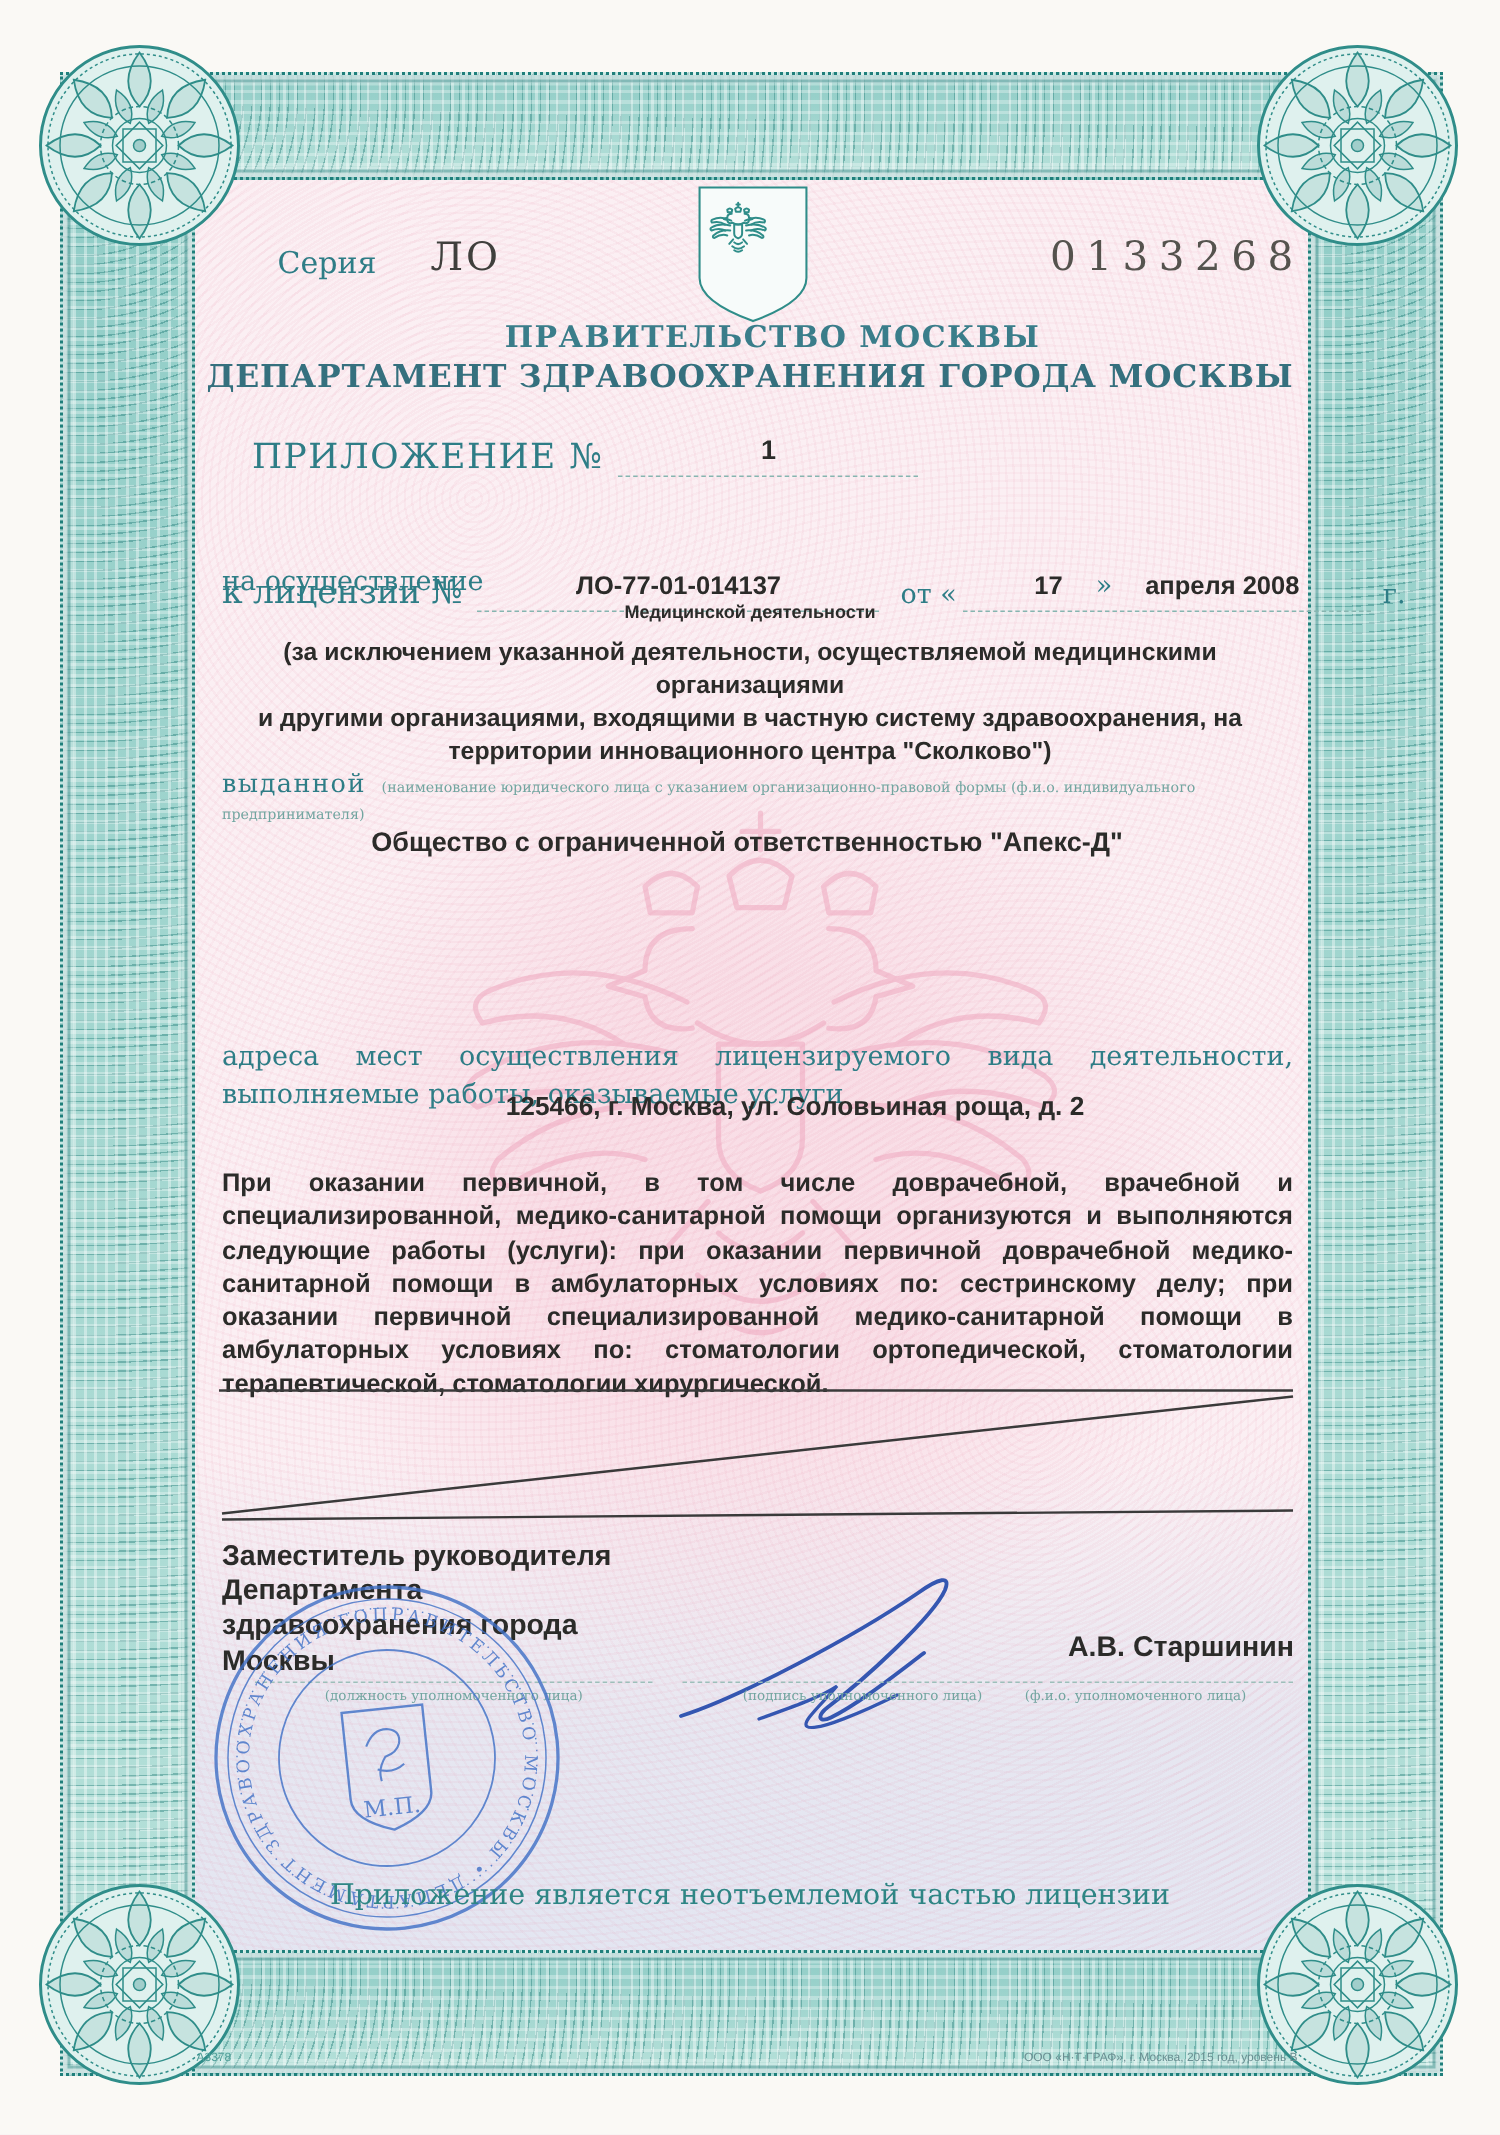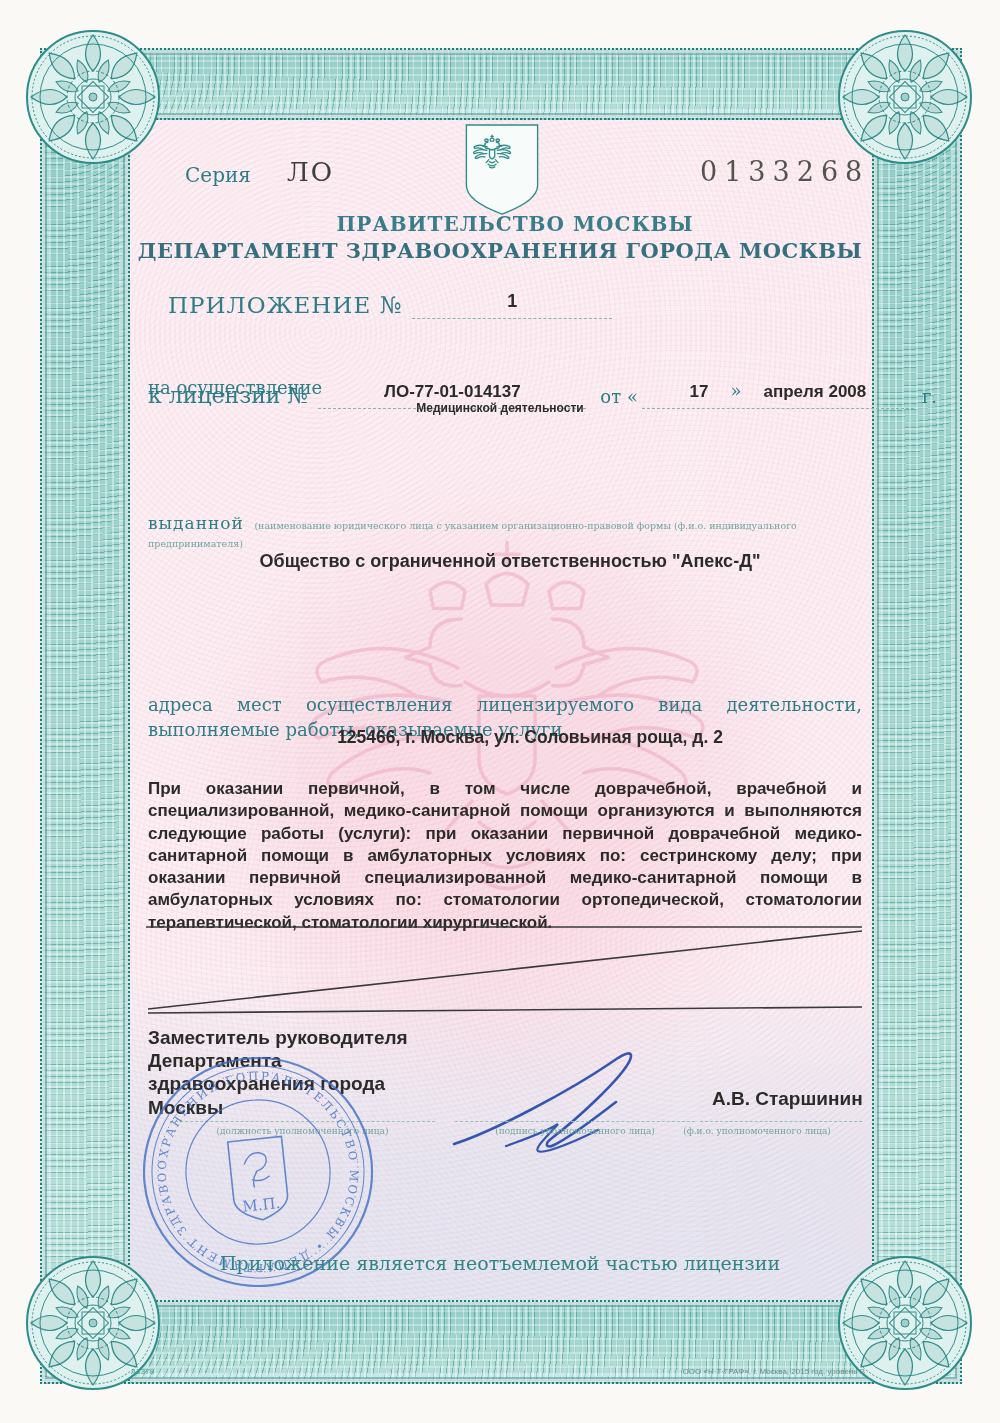--- a/index.html
+++ b/index.html
@@ -158,26 +158,29 @@
     <span class="fld" style="width:268px;margin-left:10px;"><span class="val bold-sans" style="font-size:17px;">ЛО-77-01-014137</span></span>
     <span class="teal-serif" style="font-size:18px;margin-left:14px;">от «</span>
     <span class="fld" style="width:272px;margin-left:4px;">
       <span class="val bold-sans" style="font-size:17px;margin-right:22px;">17</span><span class="val teal-serif" style="font-size:18px;margin-right:22px;">»</span><span class="val bold-sans" style="font-size:17px;">апреля 2008</span>
     </span>
     <span class="teal-serif" style="font-size:18px;margin-left:8px;">г.</span>
   </div>
 
   <div class="abs teal-serif" style="left:148px;top:377px;font-size:18px;">на осуществление</div>
   <div class="abs bold-sans center" style="left:130px;top:401px;width:740px;font-size:12px;">Медицинской деятельности</div>
+  <div class="abs bold-sans center preline" style="left:130px;top:424px;width:740px;font-size:16.5px;line-height:1.34;">(за исключением указанной деятельности, осуществляемой медицинскими организациями
+и другими организациями, входящими в частную систему здравоохранения, на
+территории инновационного центра "Сколково")</div>
 
   <div class="abs" style="left:148px;top:513px;width:714px;">
     <span class="teal-serif" style="font-size:17px;letter-spacing:1px;">выданной</span>
     <span class="caption" style="font-size:9.5px;margin-left:6px;">(наименование юридического лица с указанием организационно-правовой формы  (ф.и.о. индивидуального предпринимателя)</span>
   </div>
-  <div class="abs bold-sans center" style="left:130px;top:551px;width:740px;font-size:18px;padding-left:10px;">Общество с ограниченной ответственностью "Апекс-Д"</div>
+  <div class="abs bold-sans center" style="left:118px;top:551px;width:740px;font-size:18px;padding-left:10px;">Общество с ограниченной ответственностью "Апекс-Д"</div>
 
   <div class="abs teal-serif justify" style="left:148px;top:692px;width:714px;font-size:18px;line-height:1.4;">адреса мест осуществления лицензируемого вида деятельности, выполняемые работы, оказываемые услуги</div>
   <div class="abs bold-sans center" style="left:230px;top:727px;width:600px;font-size:17.5px;">125466, г. Москва, ул. Соловьиная роща, д. 2</div>
 
   <div class="abs bold-sans justify" style="left:148px;top:778px;width:714px;font-size:17px;line-height:1.31;">При оказании первичной, в том числе доврачебной, врачебной и специализированной, медико-санитарной помощи организуются и выполняются следующие работы (услуги): при оказании первичной доврачебной медико-санитарной помощи в амбулаторных условиях по: сестринскому делу; при оказании первичной специализированной медико-санитарной помощи в амбулаторных условиях по: стоматологии ортопедической, стоматологии терапевтической, стоматологии хирургической.</div>
 
   <svg class="abs" style="left:144px;top:922px;" width="722" height="98">
     <g stroke="#3a3a3a" stroke-width="1.6" fill="none">
       <path d="M2 5 L718 5"></path>
       <path d="M718 9 L4 87"></path>

